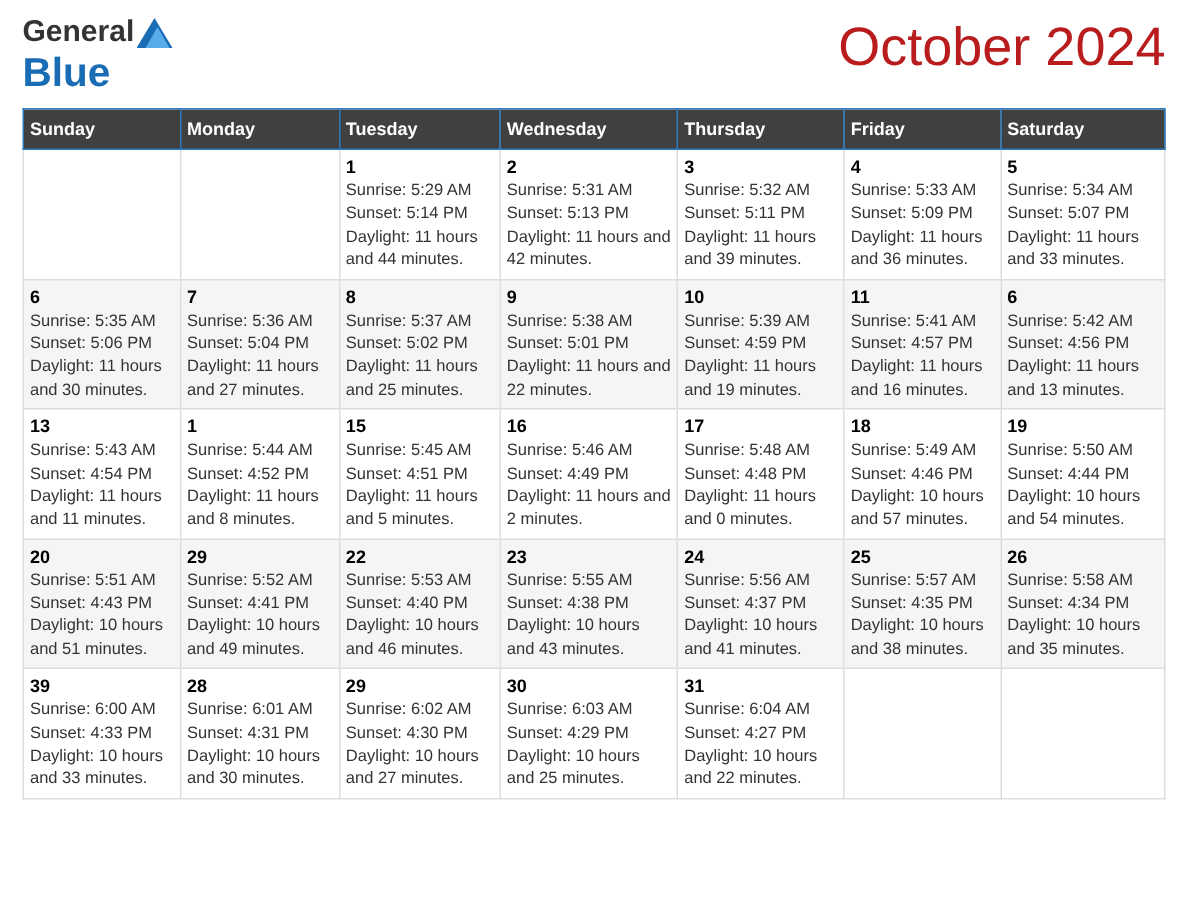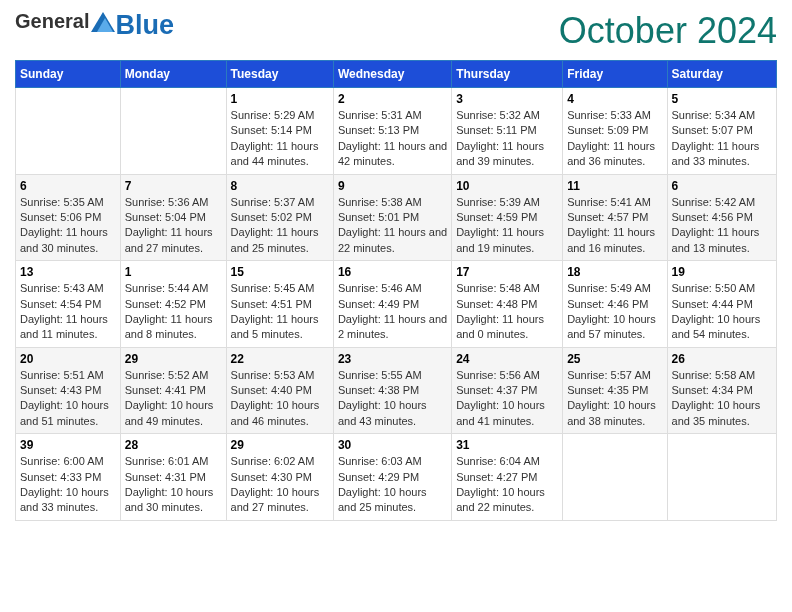--- a/index.html
+++ b/index.html
@@ -15,21 +15,21 @@
       padding: 10px 15px 10px 15px;
     }
     .header {
       display: flex;
       justify-content: space-between;
       align-items: flex-start;
       margin-bottom: 8px;
     }
     .logo {
       display: flex;
-      flex-direction: row;
+      flex-direction: column;
       align-items: flex-start;
     }
     .logo-text {
       display: flex;
       align-items: center;
     }
     .logo-general {
       font-size: 20px;
       font-weight: bold;
       color: #333;
@@ -43,33 +43,33 @@
       width: 24px;
       height: 20px;
       margin-left: 2px;
     }
     .title-area {
       text-align: right;
     }
     .month-title {
       font-size: 36px;
       font-weight: normal;
-      color: #0f766e;
+      color: #b91c1c;
     }
     .location {
       font-size: 14px;
       color: #555;
     }
     table {
       width: 100%;
       border-collapse: collapse;
       font-size: 11px;
     }
     thead tr {
-      background-color: #1d4ed8;
+      background-color: #404040;
       color: #fff;
     }
     thead th {
       padding: 6px 4px;
       text-align: left;
       font-size: 12px;
       font-weight: bold;
       border: 1px solid #2a7abf;
     }
     tbody tr {

